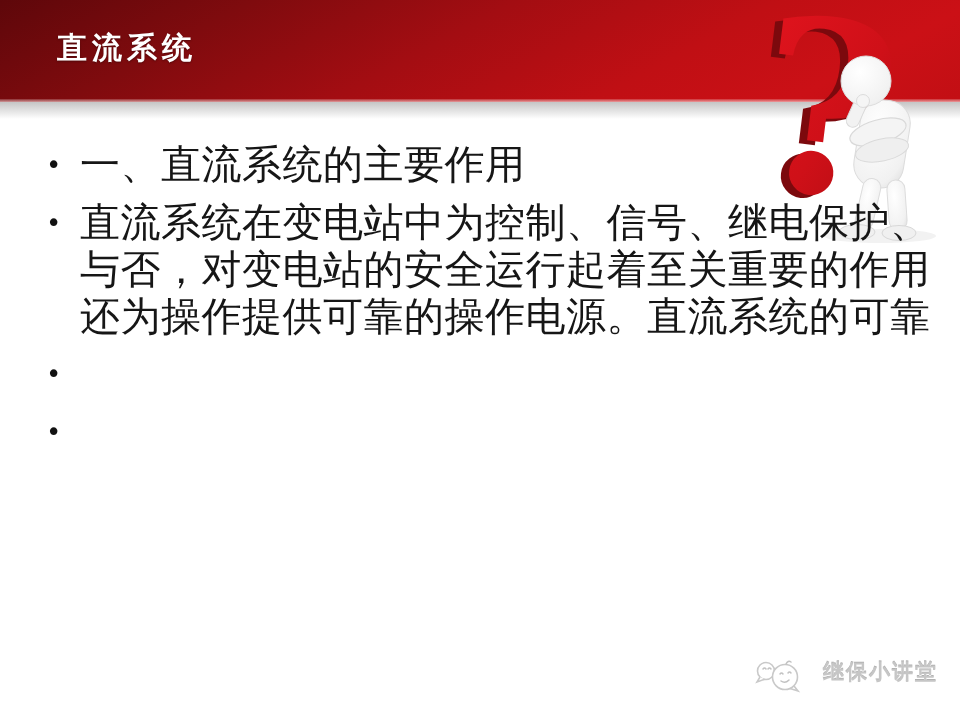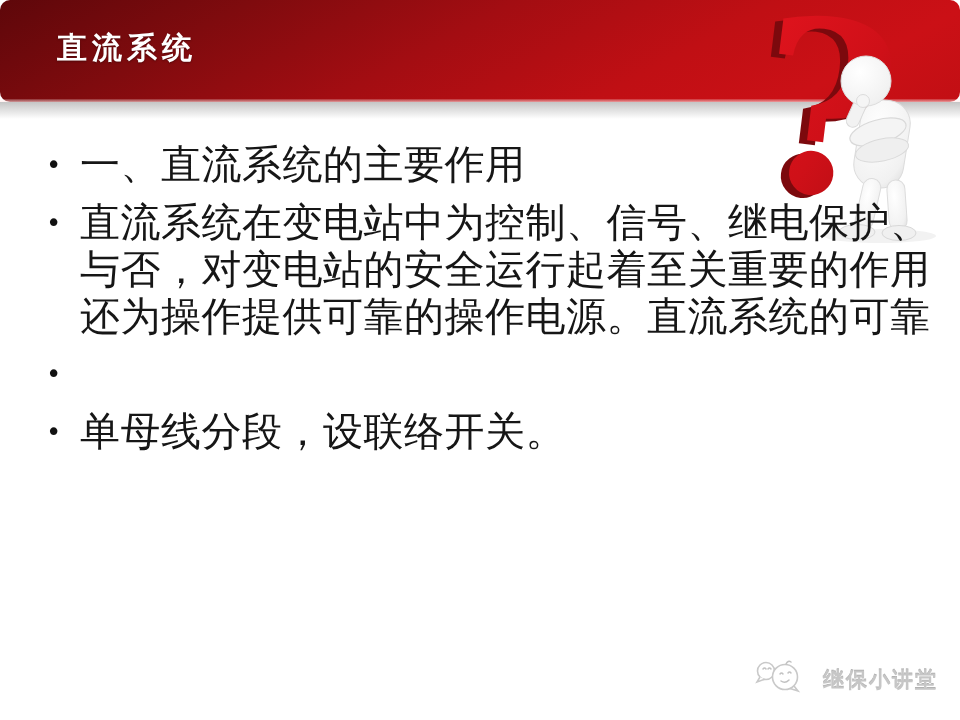--- a/index.html
+++ b/index.html
@@ -8,21 +8,20 @@
     width:960px;height:720px;
     background:#ffffff;
     overflow:hidden;
     font-family:"Liberation Serif","DejaVu Serif",serif;
   }
   
   .header{
     position:absolute;top:0;left:0;width:960px;height:102px;
     background:linear-gradient(152deg,
       #5e070a 0%, #7f0b0e 22%, #a30d12 45%, #c00f14 68%, #cb1016 85%, #c20f14 100%);
-    border-radius:10px;
   }
   .header::after{
     content:"";position:absolute;left:0;right:0;bottom:0;height:3px;
     background:linear-gradient(to bottom, rgba(255,255,255,.15), rgba(255,230,230,.65));
   }
   .header-shadow{
     position:absolute;top:102px;left:0;width:960px;height:17px;
     background:linear-gradient(to bottom, rgba(110,110,110,.40), rgba(255,255,255,0));
   }
   .title{
@@ -44,21 +43,21 @@
   .li{display:flex;margin-bottom:10px;}
   .marker{
     flex:none;width:34px;font-size:26px;line-height:47px;color:#111111;
     font-family:"DejaVu Sans",sans-serif;padding-top:1px;
   }
   .btext{font-size:40px;line-height:47px;letter-spacing:0.5px;}
   .btext .line{display:block;white-space:nowrap;}
   
   .footer{
     position:absolute;right:22px;bottom:26px;
-    display:flex;align-items:flex-end;gap:20px;
+    display:flex;align-items:flex-start;gap:20px;
   }
   .brand{
     font-family:"Liberation Sans","DejaVu Sans",sans-serif;
     font-weight:bold;font-size:21px;letter-spacing:2px;
     color:#c6c6c6;
     text-shadow:0 1px 0 #ffffff, 0 -1px 0 #b2b2b2;
   }
 </style>
 </head>
 <body>
@@ -119,23 +118,20 @@
         <span class="line">还为操作提供可靠的操作电源。直流系统的可靠</span>
       </span>
     </div>
 
     <div class="li">
       <span class="marker">•</span>
     </div>
 
     <div class="li">
       <span class="marker">•</span>
-      <span class="btext">
-        <span class="line">单母线分段，设联络开关。</span>
-      </span>
     </div>
 
   </div>
 
   <div class="footer">
     <svg width="50" height="36" viewBox="0 0 50 36" xmlns="http://www.w3.org/2000/svg">
       <g fill="#ffffff" stroke="#c9c9c9" stroke-width="1.6">
         <circle cx="13" cy="13" r="8.5"></circle>
         <path d="M7,19 L4,24 L11,21 Z" stroke="none" fill="#ffffff"></path>
         <path d="M7,19 L4,24 L11,21.5" fill="none"></path>

